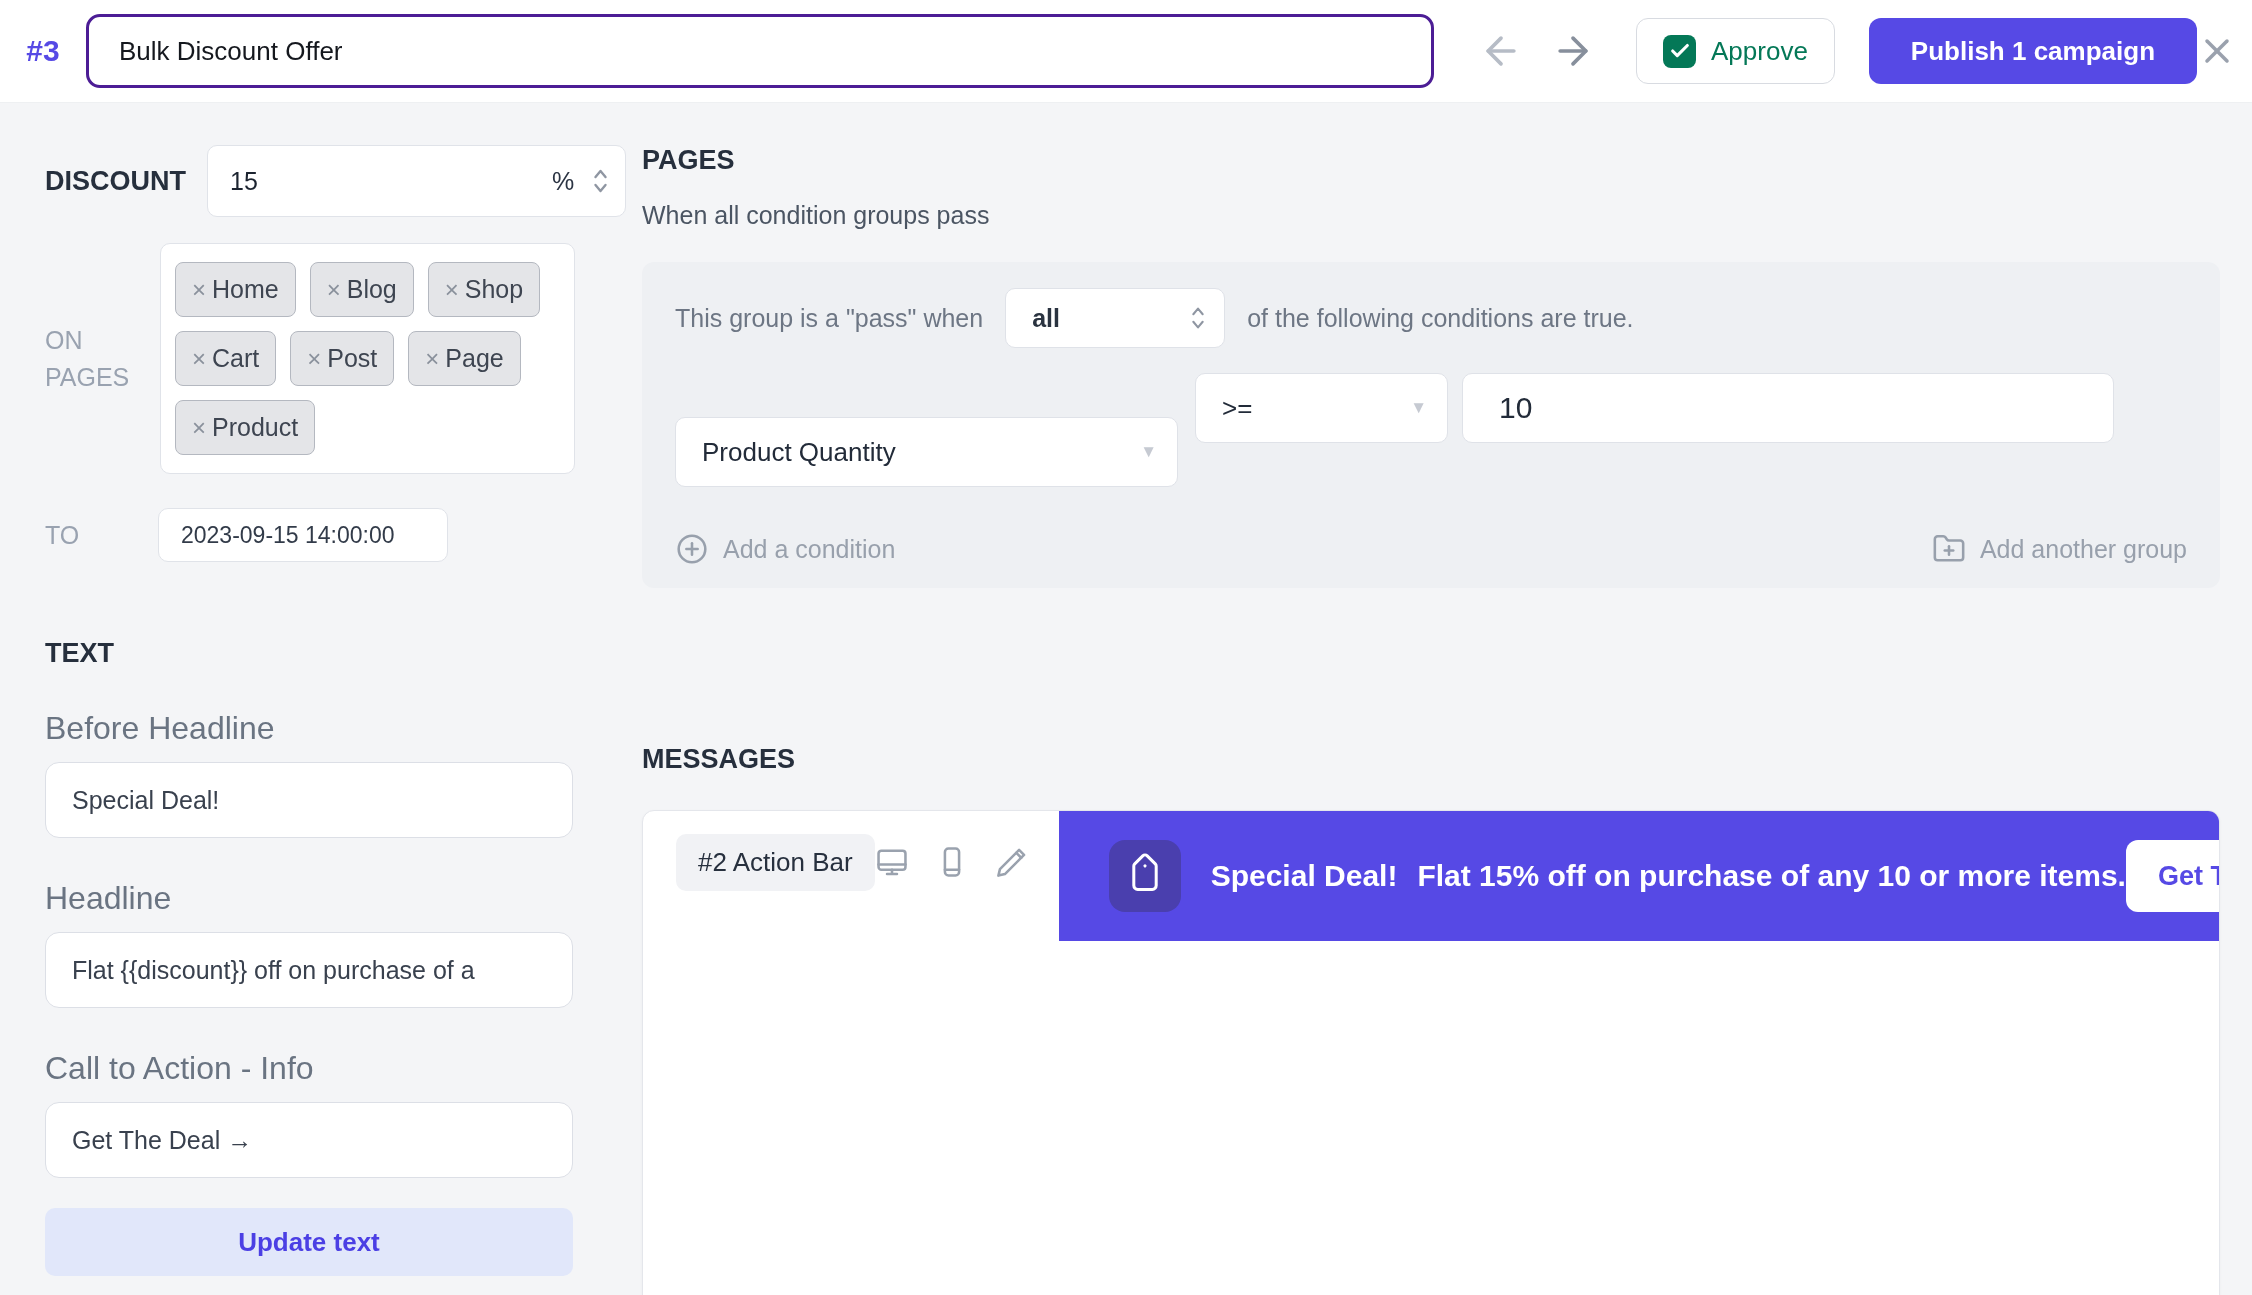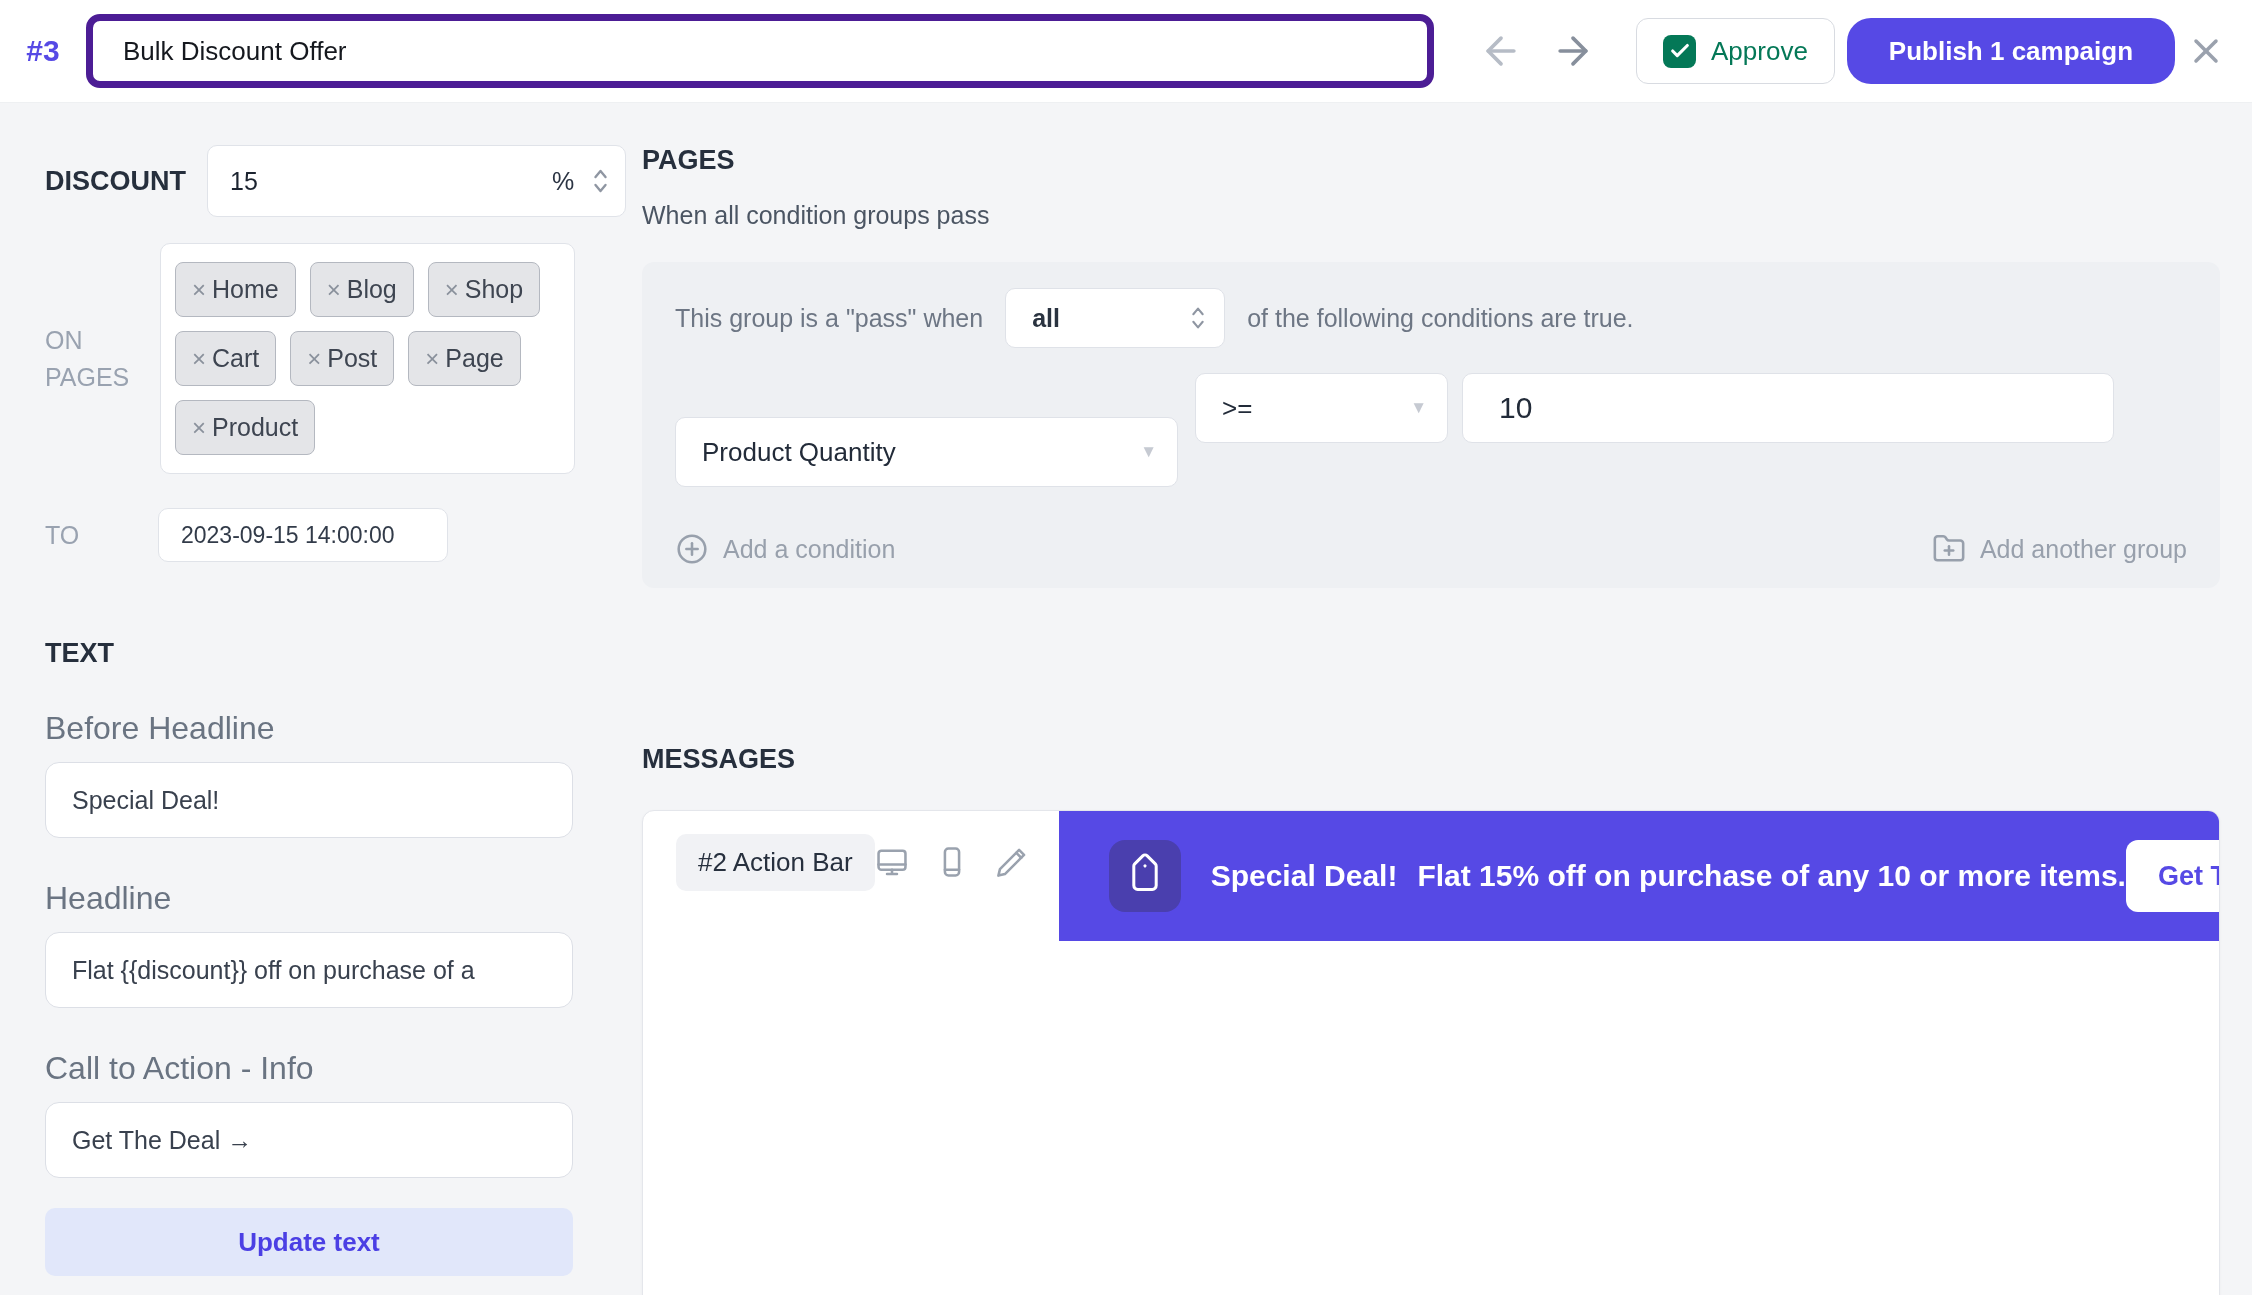--- a/index.html
+++ b/index.html
@@ -22,35 +22,35 @@
   }
   .app{width:2252px;height:1295px;display:flex;flex-direction:column;}
 
   
   .topbar{
     height:103px;background:#fff;display:flex;align-items:center;
     padding:0 18px 0 14px;border-bottom:1px solid #eef0f2;flex:0 0 auto;
   }
   .campaign-number{font-size:30px;font-weight:700;color:var(--accent);width:58px;text-align:center;flex:0 0 auto;}
   .name-input{
-    width:1348px;height:74px;margin-left:14px;background:#fff;border:7px solid #4c1d95;
+    width:1348px;height:74px;margin-left:14px;background:#fff;border:3px solid #4c1d95;
     border-radius:14px;font-family:inherit;font-size:26px;color:#15181e;padding:0 30px;outline:none;flex:0 0 auto;
   }
   .nav-arrows{display:flex;align-items:center;gap:26px;margin-left:44px;flex:0 0 auto;}
   .nav-arrows .arrow{width:46px;height:46px;display:flex;align-items:center;justify-content:center;cursor:pointer;}
   .arrow-left{color:#b6bcc6;}
   .arrow-right{color:#878f9c;}
   .approve-btn{
     margin-left:40px;height:66px;padding:0 26px;border:1px solid #d8dbe1;border-radius:12px;
     background:#fff;display:flex;align-items:center;gap:15px;cursor:pointer;flex:0 0 auto;
   }
   .approve-check{width:33px;height:33px;border-radius:8px;background:var(--green);display:flex;align-items:center;justify-content:center;}
   .approve-label{font-size:26px;color:var(--green);font-weight:500;}
   .publish-btn{
-    margin-left:12px;height:66px;padding:0 42px;border:none;border-radius:24px;background:var(--accent);
+    margin-left:34px;height:66px;padding:0 42px;border:none;border-radius:12px;background:var(--accent);
     color:#fff;font-family:inherit;font-size:26px;font-weight:700;cursor:pointer;flex:0 0 auto;
   }
   .close-editor{margin-left:auto;margin-right:8px;color:#9aa1ad;cursor:pointer;display:flex;align-items:center;}
 
   
   .main{flex:1;display:flex;padding:42px 32px 0 45px;background:var(--page-bg);}
   .left-col{width:530px;flex:0 0 auto;}
   .right-col{width:1578px;margin-left:67px;flex:0 0 auto;}
 
   .section-title{font-size:27px;font-weight:700;color:var(--ink);line-height:30px;}

